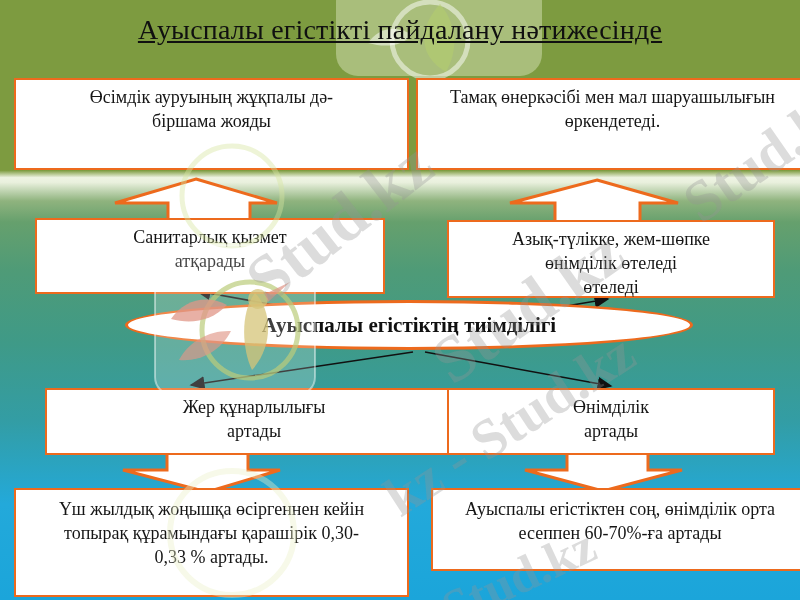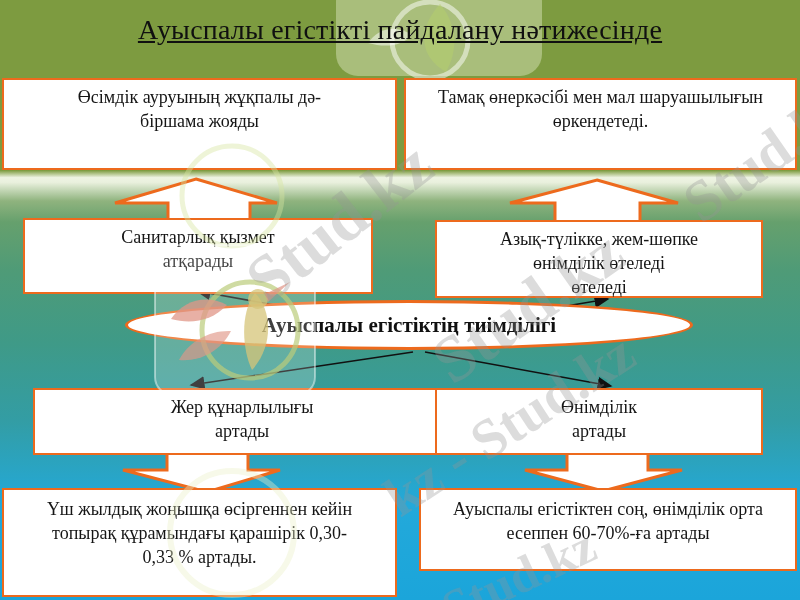--- a/index.html
+++ b/index.html
@@ -19,21 +19,21 @@
       #1ba5da 100%);
   }
   .title{
     position:absolute;left:0;top:10px;width:100%;text-align:center;
     font-size:28px;line-height:1.45;color:#101010;letter-spacing:.2px;text-decoration:underline;
   }
   .title span{display:block;}
   .node{
     position:absolute;background:#fff;border:2px solid #ed6a1d;
     box-sizing:border-box;text-align:center;color:#151515;
-    font-size:18px;line-height:1.33;padding-top:6px;
+    font-size:18px;line-height:1.33;padding-top:6px;margin-left:12px;
   }
   .node span{display:block;}
   .ellipse{
     position:absolute;left:125px;top:300px;width:568px;height:50px;
     background:#fff;border:3px solid #ed6a1d;border-radius:50%;
     display:flex;align-items:center;justify-content:center;
     font-weight:bold;font-size:21px;color:#101010;box-sizing:border-box;
   }
   svg.layer{position:absolute;left:0;top:0;pointer-events:none;}
   .wm{

